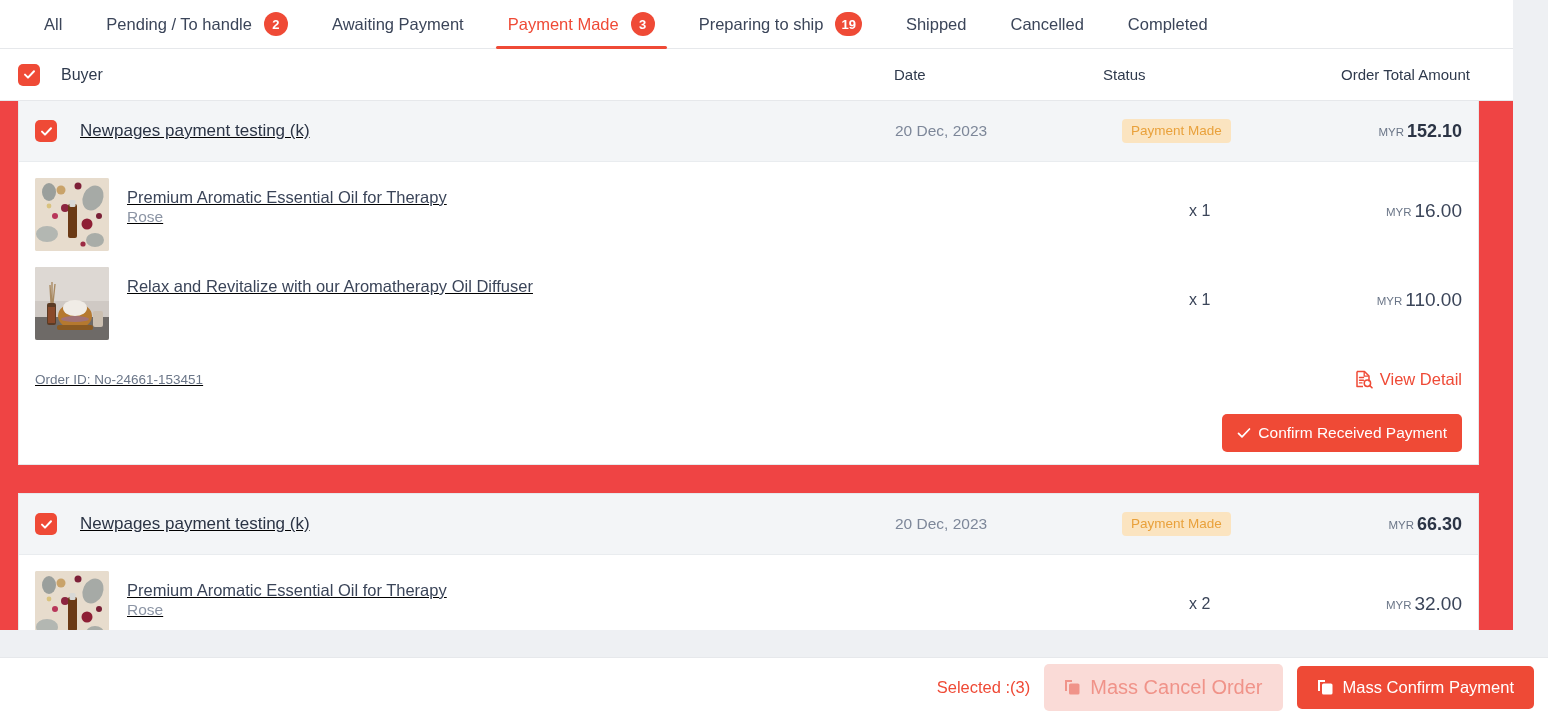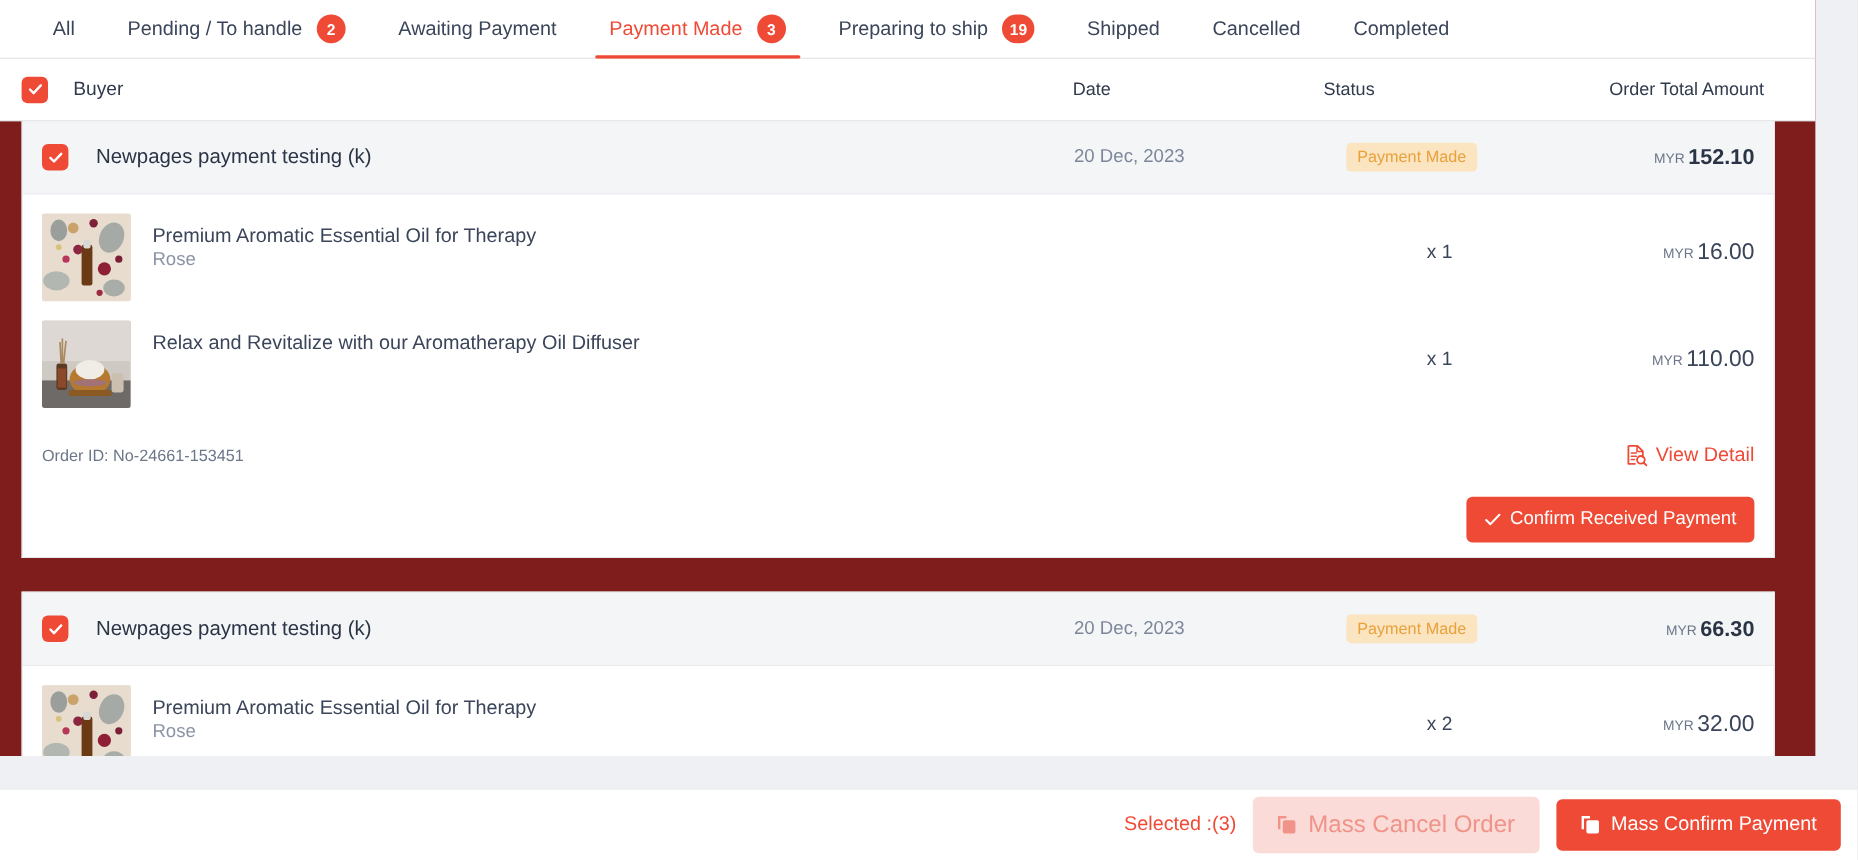--- a/index.html
+++ b/index.html
@@ -8,21 +8,21 @@
     font-family: "Liberation Sans", sans-serif;
     background: #ffffff;
     overflow: hidden;
   }
   .page { position: relative; width: 1548px; height: 717px; background: #eef0f3; }
 
   
   .panel {
     position: absolute; left: 0; top: 0;
     width: 1513px; height: 630px;
-    background: #7f1d1d;
+    background: #ef4444;
     overflow: hidden;
   }
   .gutter {
     position: absolute; left: 1513px; top: 0;
     width: 35px; height: 717px;
     background: #eef0f3;
   }
 
   
   .tabbar {
@@ -86,21 +86,21 @@
     border-bottom: 1px solid #e6e8eb;
     background: #fff;
   }
   .colhead .h-buyer { margin-left: 21px; font-size: 16px; color: #2f3a4d; }
   .colhead .h-date  { position: absolute; left: 894px; font-size: 15px; color: #2f3a4d; }
   .colhead .h-status{ position: absolute; left: 1103px; font-size: 15px; color: #2f3a4d; }
   .colhead .h-total { position: absolute; left: 1341px; font-size: 15px; color: #2f3a4d; }
   .colhead { position: relative; }
 
   
-  .orders { position: relative; }
+  .orders { position: relative; text-decoration: underline; }
   .order-card {
     margin: 0 34px 0 18px;
     border: 1px solid #e6e8eb;
     border-top: none;
     background: #fff;
   }
   .order-card.spaced { margin-top: 28px; border-top: 1px solid #e6e8eb; }
 
   .order-head {
     position: relative;

